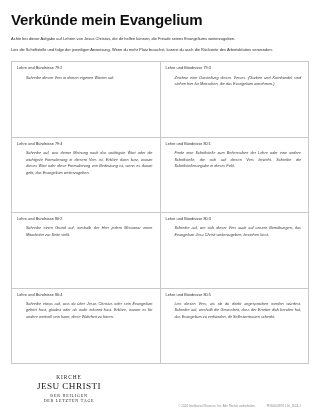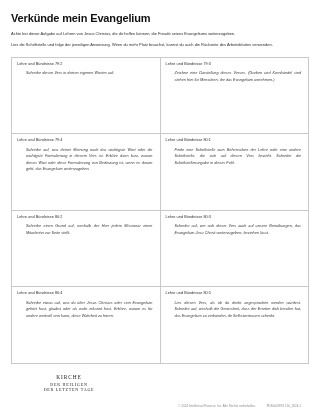--- a/index.html
+++ b/index.html
@@ -22,21 +22,21 @@
     position: absolute;
     inset: 0;
     padding: 12px 11px 0 11px;
     box-sizing: border-box;
     display: flex;
     flex-direction: column;
   }
 
   
   .doc-title {
-    font-size: 11px;
+    font-size: 15px;
     font-weight: bold;
     letter-spacing: -0.15px;
     line-height: 1.1;
     margin: 0 0 7px 0;
     color: #101010;
   }
 
   .intro {
     margin: 0 0 5px 0;
     font-size: 3.95px;
@@ -190,20 +190,21 @@
     <div class="cell">
       <div class="cell-ref">Lehre und Bündnisse 80:5</div>
       <div class="cell-instruction">Lies diesen Vers, als ob du direkt angesprochen werden würdest. Schreibe auf, weshalb die Gewissheit, dass der Erretter dich berufen hat, das Evangelium zu verkünden, dir Selbstvertrauen schenkt.</div>
     </div>
 
   </div>
 
   <div class="footer">
     <div class="logo">
       <div class="logo-line-1">KIRCHE</div>
+      <div class="logo-line-2">JESU CHRISTI</div>
       <div class="logo-line-3">DER HEILIGEN</div>
       <div class="logo-line-4">DER LETZTEN TAGE</div>
     </div>
     <div class="copyright">
       <span>© 2024 Intellectual Reserve, Inc. Alle Rechte vorbehalten.</span>
       <span class="doc-id">PD60002876 150_2024-1</span>
     </div>
   </div>
 
 </div>

